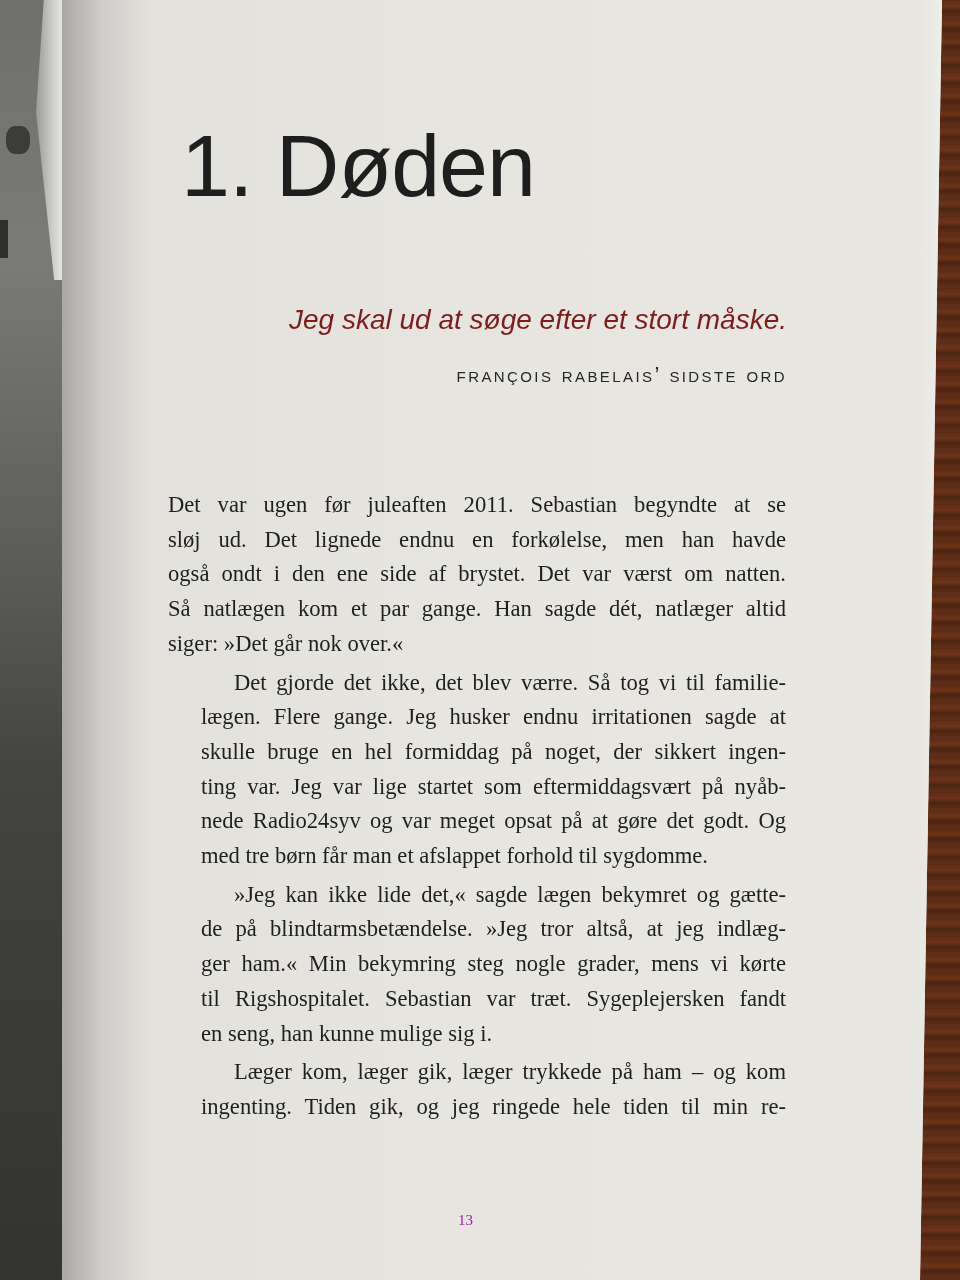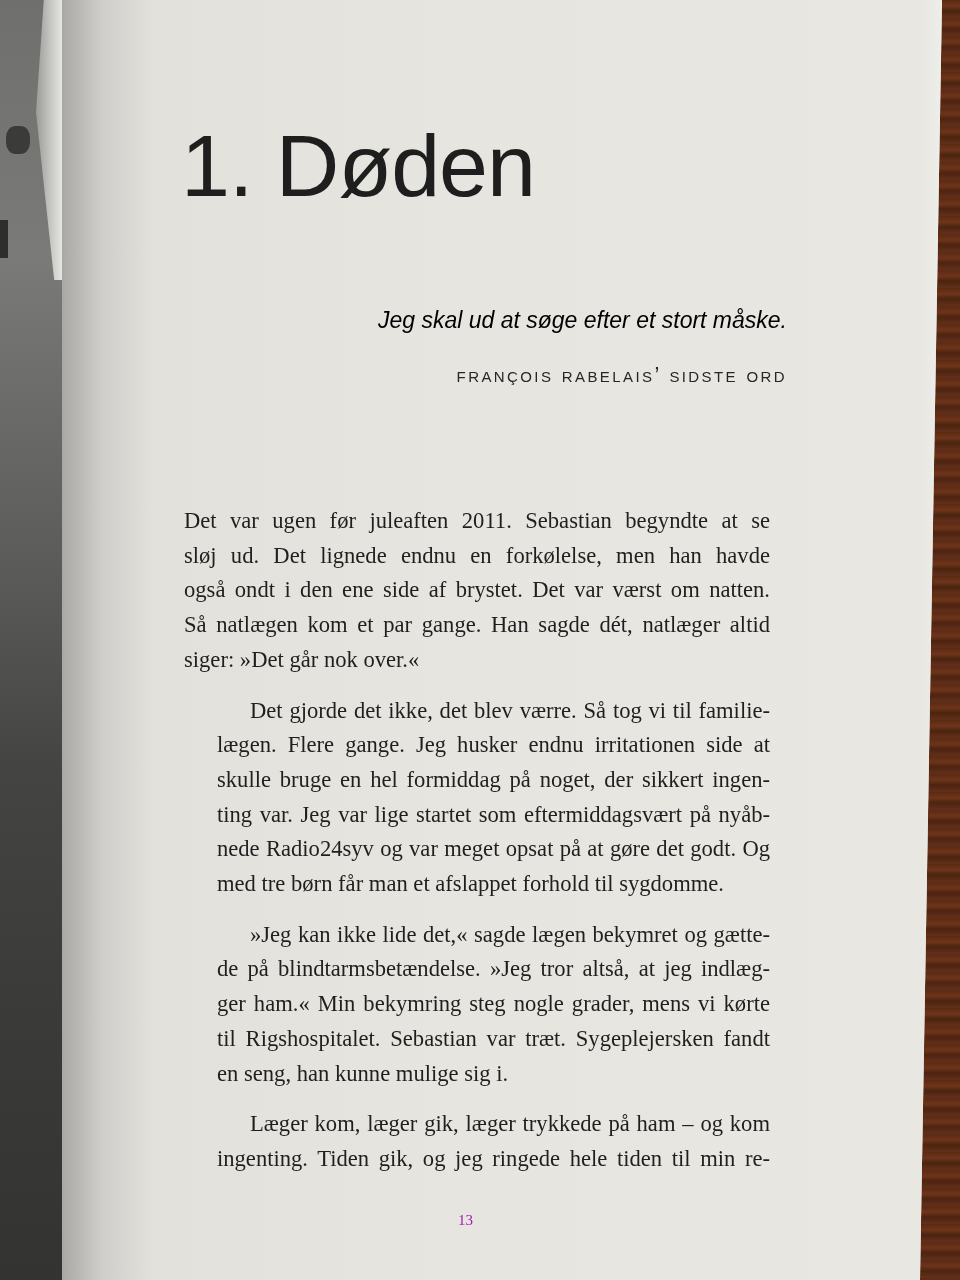--- a/index.html
+++ b/index.html
@@ -57,23 +57,23 @@
       color: #1e1e1e;
     }
     .epigraph {
       position: absolute;
       right: 173px; top: 300px;
       text-align: right;
     }
     .epigraph .quote {
       font-family: "Liberation Sans", sans-serif;
       font-style: italic;
-      font-size: 23px;
+      font-size: 28px;
       line-height: 40px;
-      color: #000000;
+      color: #7f1d1d;
     }
     .epigraph .attribution {
       margin-top: 22px;
       font-family: Liberation Sans, sans-serif;
       font-variant: small-caps;
       text-transform: lowercase;
       font-size: 22px;
       letter-spacing: 2.4px;
       color: #262626;
       font-variant-caps: small-caps;
@@ -83,21 +83,21 @@
       left: 168px; top: 488px;
       width: 618px;
       font-family: "Liberation Serif", serif;
       font-size: 22.6px;
       line-height: 34.7px;
       color: #1f1f1f;
       text-align: justify;
       hyphens: manual;
     }
     .body-text p {
-      margin: 16px;
+      margin: 0;
       text-indent: 33px;
     }
     .body-text p.first {
       text-indent: 0;
     }
     .body-text p.gap {
       margin-top: 4px;
     }
     .line {
       display: block;
@@ -138,21 +138,21 @@
 <div class="body-text">
   <p class="first">
     <span class="line">Det var ugen før juleaften 2011. Sebastian begyndte at se</span>
     <span class="line">sløj ud. Det lignede endnu en forkølelse, men han havde</span>
     <span class="line">også ondt i den ene side af brystet. Det var værst om natten.</span>
     <span class="line">Så natlægen kom et par gange. Han sagde dét, natlæger altid</span>
     <span class="line last">siger: »Det går nok over.«</span>
   </p>
   <p class="gap">
     <span class="line" style="padding-left:33px">Det gjorde det ikke, det blev værre. Så tog vi til familie-</span>
-    <span class="line">lægen. Flere gange. Jeg husker endnu irritationen side at</span>
+    <span class="line">lægen. Flere gange. Jeg husker endnu irritationen sagde at</span>
     <span class="line">skulle bruge en hel formiddag på noget, der sikkert ingen-</span>
     <span class="line">ting var. Jeg var lige startet som eftermiddagsvært på nyåb-</span>
     <span class="line">nede Radio24syv og var meget opsat på at gøre det godt. Og</span>
     <span class="line last">med tre børn får man et afslappet forhold til sygdomme.</span>
   </p>
   <p class="gap">
     <span class="line" style="padding-left:33px">»Jeg kan ikke lide det,« sagde lægen bekymret og gætte-</span>
     <span class="line">de på blindtarmsbetændelse. »Jeg tror altså, at jeg indlæg-</span>
     <span class="line">ger ham.« Min bekymring steg nogle grader, mens vi kørte</span>
     <span class="line">til Rigshospitalet. Sebastian var træt. Sygeplejersken fandt</span>

